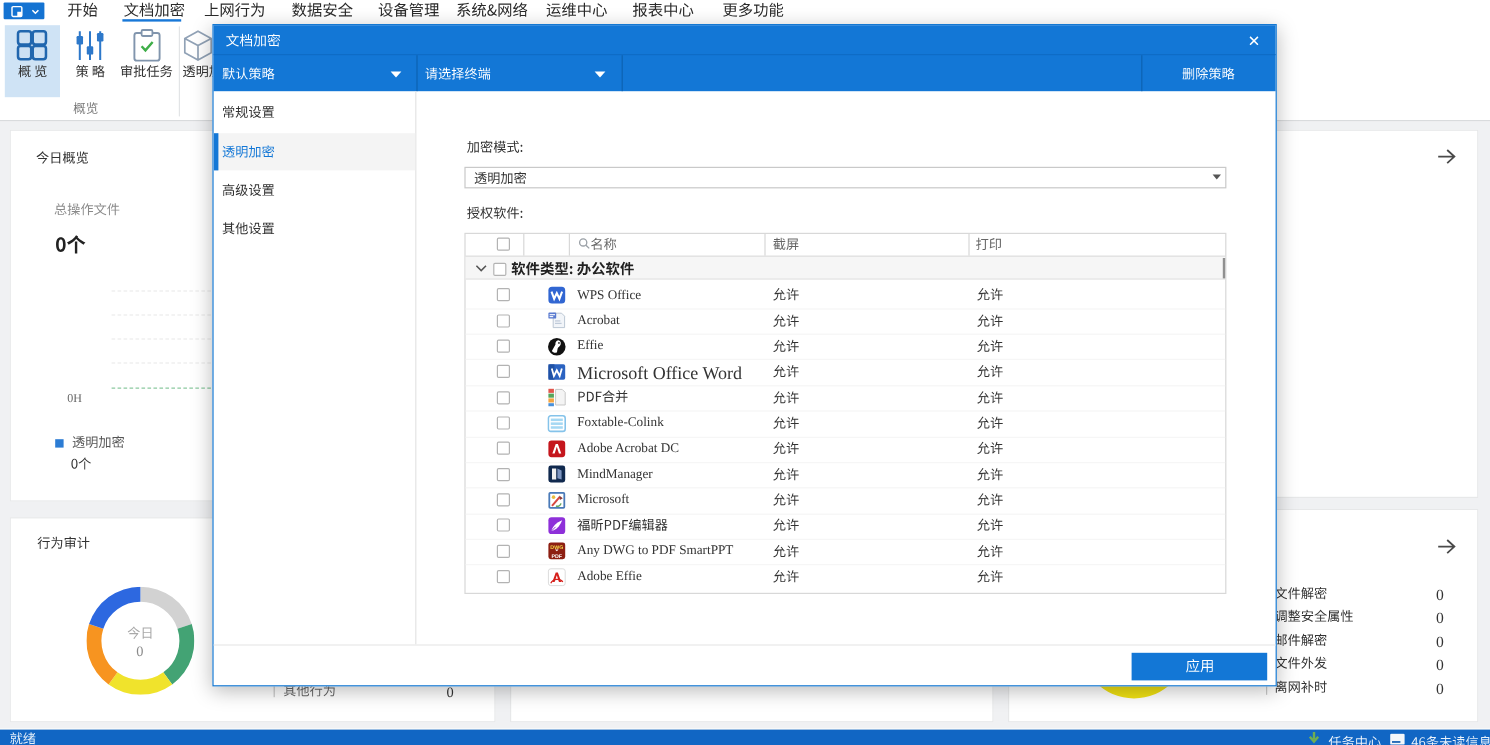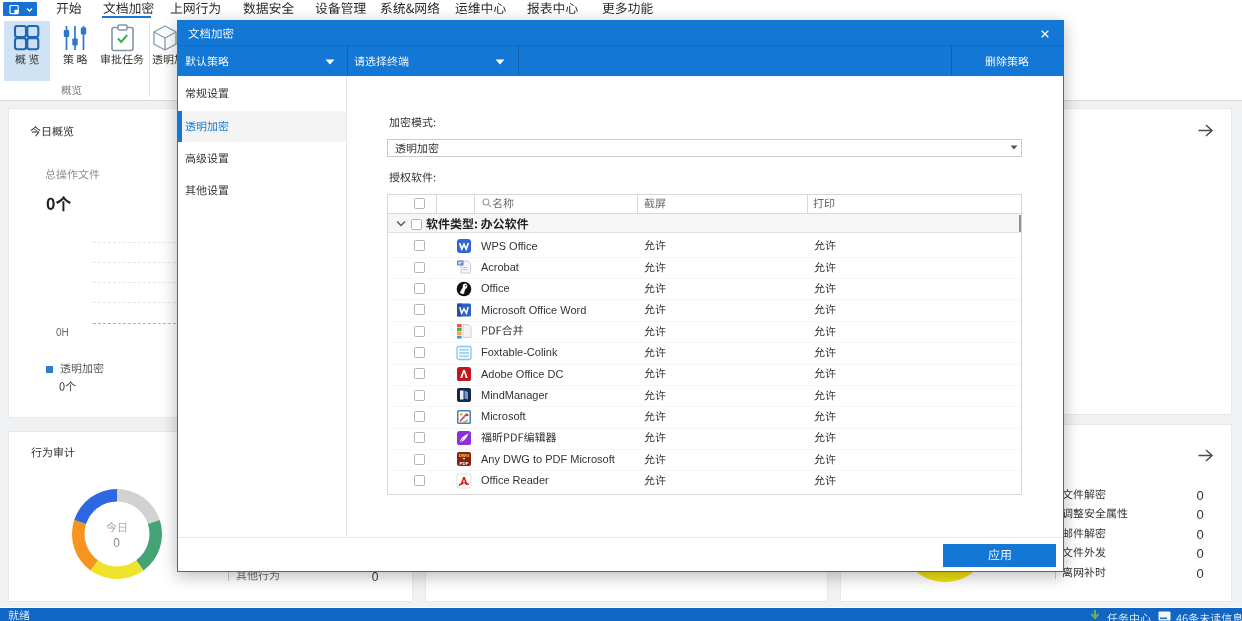--- a/index.html
+++ b/index.html
@@ -1,17 +1,17 @@
 <!DOCTYPE html>
 <html><head><meta charset="utf-8"><style>*{margin:0;padding:0;box-sizing:border-box}
 html,body{width:1242px;height:621px;overflow:hidden}
 body{font-family:"Liberation Sans",sans-serif;background:#f0f1f3;position:relative}
 .a{position:absolute}
 .t{position:absolute;overflow:visible}
-.lt{position:absolute;white-space:nowrap;font-family:Liberation Sans, sans-serif}
+.lt{position:absolute;white-space:nowrap;font-family:Liberation Serif, serif}
 </style></head><body>
 <div class="a" style="left:0;top:0;width:1242px;height:101px;background:#fff;border-bottom:1px solid #d9dbdd"></div>
 <div class="a" style="left:3px;top:2px;width:34px;height:14px;background:#1473d2;border-radius:1px"></div>
 <svg class="a" style="left:8px;top:3.5px" width="26" height="12" viewBox="0 0 26 12">
 <rect x="2" y="1.5" width="8.2" height="8.2" rx="1" fill="none" stroke="#fff" stroke-width="1.2"></rect>
 <rect x="6.4" y="5.8" width="3.8" height="3.9" fill="#fff"></rect>
 <path d="M19 4.5 l2.5 2.5 2.5 -2.5" stroke="#fff" stroke-width="1.3" fill="none"></path>
   </svg>
 <svg class="t" style="left:55.5px;top:2.0px" width="27.6" height="14">
     <use href="#t0" fill="#2a2a2a"></use>
@@ -296,35 +296,35 @@
 <svg class="t" style="left:813.5px;top:261.5px" width="24.0" height="13">
     <use href="#t42" fill="#333"></use>
   </svg>
 <div class="a" style="left:388px;top:278.0px;width:633px;height:1px;background:#f6f6f6"></div>
 <div class="a" style="left:414.0px;top:282.9px;width:11px;height:11px;background:#fff;border:1px solid #b3b3b3;border-radius:1.5px"></div>
 <svg class="a" style="left:455.5px;top:280.5px" width="16" height="16" viewBox="0 0 16 16">
     <circle cx="8" cy="8" r="7.3" fill="#111"></circle>
     <path d="M9.2 2.6 a2.8 2.8 0 0 1 2 3.4 c-0.5 1.8 -2.2 2 -2.5 3.4 l-0.6 3.4 c-2.2 0.4 -3.4 -0.4 -4.2 -1.4 l3 -5.4 a2.8 2.8 0 0 1 2.3 -3.4z" fill="#fff"></path>
     <circle cx="9.8" cy="4.8" r="0.7" fill="#111"></circle>
   </svg>
-<span class="lt" style="left:481px;top:282.2px;font-size:11px;color:#333">Office</span>
+<span class="lt" style="left:481px;top:282.2px;font-size:11px;color:#333">Effie</span>
 <svg class="t" style="left:643.5px;top:282.9px" width="24.0" height="13">
     <use href="#t42" fill="#333"></use>
   </svg>
 <svg class="t" style="left:813.5px;top:282.9px" width="24.0" height="13">
     <use href="#t42" fill="#333"></use>
   </svg>
 <div class="a" style="left:388px;top:299.4px;width:633px;height:1px;background:#f6f6f6"></div>
 <div class="a" style="left:414.0px;top:304.3px;width:11px;height:11px;background:#fff;border:1px solid #b3b3b3;border-radius:1.5px"></div>
 <svg class="a" style="left:455.5px;top:301.9px" width="16" height="16" viewBox="0 0 16 16">
     <rect x="1" y="1.5" width="14" height="13" rx="1.5" fill="#2b63c1"></rect>
     <path d="M1 1.5 h5 v13 h-5z" fill="#1d4da0" opacity="0.85"></path>
     <path d="M3.8 5 L5.6 11.3 L8 6.6 L10.4 11.3 L12.2 5" stroke="#fff" stroke-width="1.5" fill="none"></path>
   </svg>
-<span class="lt" style="left:481px;top:303.6px;font-size:11px;color:#333">Microsoft Office Word</span>
+<span class="lt" style="left:481px;top:303.6px;font-size:15px;color:#333">Microsoft Office Word</span>
 <svg class="t" style="left:643.5px;top:304.3px" width="24.0" height="13">
     <use href="#t42" fill="#333"></use>
   </svg>
 <svg class="t" style="left:813.5px;top:304.3px" width="24.0" height="13">
     <use href="#t42" fill="#333"></use>
   </svg>
 <div class="a" style="left:388px;top:320.7px;width:633px;height:1px;background:#f6f6f6"></div>
 <div class="a" style="left:414.0px;top:325.6px;width:11px;height:11px;background:#fff;border:1px solid #b3b3b3;border-radius:1.5px"></div>
 <svg class="a" style="left:455.5px;top:323.2px" width="16" height="16" viewBox="0 0 16 16">
     <path d="M7 1.5 h5.5 l2.5 2.5 V14.5 H7z" fill="#f4f4f4" stroke="#c5c5c5" stroke-width="0.8"></path>
@@ -356,21 +356,21 @@
   </svg>
 <svg class="t" style="left:813.5px;top:347.0px" width="24.0" height="13">
     <use href="#t42" fill="#333"></use>
   </svg>
 <div class="a" style="left:388px;top:363.5px;width:633px;height:1px;background:#f6f6f6"></div>
 <div class="a" style="left:414.0px;top:368.3px;width:11px;height:11px;background:#fff;border:1px solid #b3b3b3;border-radius:1.5px"></div>
 <svg class="a" style="left:455.5px;top:365.9px" width="16" height="16" viewBox="0 0 16 16">
     <rect x="1" y="1" width="14" height="14" rx="2.6" fill="#c5161d"></rect>
     <path d="M4.3 12 L7.1 4 h1.8 L11.7 12 h-1.9 L8 6.3 L6.2 12z" fill="#fff"></path>
   </svg>
-<span class="lt" style="left:481px;top:367.6px;font-size:11px;color:#333">Adobe Office DC</span>
+<span class="lt" style="left:481px;top:367.6px;font-size:11px;color:#333">Adobe Acrobat DC</span>
 <svg class="t" style="left:643.5px;top:368.3px" width="24.0" height="13">
     <use href="#t42" fill="#333"></use>
   </svg>
 <svg class="t" style="left:813.5px;top:368.3px" width="24.0" height="13">
     <use href="#t42" fill="#333"></use>
   </svg>
 <div class="a" style="left:388px;top:384.8px;width:633px;height:1px;background:#f6f6f6"></div>
 <div class="a" style="left:414.0px;top:389.7px;width:11px;height:11px;background:#fff;border:1px solid #b3b3b3;border-radius:1.5px"></div>
 <svg class="a" style="left:455.5px;top:387.3px" width="16" height="16" viewBox="0 0 16 16">
     <rect x="1" y="1" width="14" height="14" rx="2" fill="#10294e"></rect>
@@ -418,35 +418,35 @@
     <use href="#t42" fill="#333"></use>
   </svg>
 <div class="a" style="left:388px;top:448.9px;width:633px;height:1px;background:#f6f6f6"></div>
 <div class="a" style="left:414.0px;top:453.8px;width:11px;height:11px;background:#fff;border:1px solid #b3b3b3;border-radius:1.5px"></div>
 <svg class="a" style="left:455.5px;top:451.4px" width="16" height="16" viewBox="0 0 16 16">
     <rect x="1" y="1" width="14" height="14" rx="2" fill="#8d1f12"></rect>
     <text x="8" y="6.2" font-size="4.4" font-weight="bold" fill="#f7d847" text-anchor="middle" font-family="Liberation Sans">DWG</text>
     <path d="M8 6.8 l1.5 1.5 h-3z" fill="#fff" transform="rotate(180 8 7.6)"></path>
     <text x="8" y="14" font-size="4.4" font-weight="bold" fill="#fff" text-anchor="middle" font-family="Liberation Sans">PDF</text>
   </svg>
-<span class="lt" style="left:481px;top:453.1px;font-size:11px;color:#333">Any DWG to PDF Microsoft</span>
+<span class="lt" style="left:481px;top:453.1px;font-size:11px;color:#333">Any DWG to PDF SmartPPT</span>
 <svg class="t" style="left:643.5px;top:453.8px" width="24.0" height="13">
     <use href="#t42" fill="#333"></use>
   </svg>
 <svg class="t" style="left:813.5px;top:453.8px" width="24.0" height="13">
     <use href="#t42" fill="#333"></use>
   </svg>
 <div class="a" style="left:388px;top:470.3px;width:633px;height:1px;background:#f6f6f6"></div>
 <div class="a" style="left:414.0px;top:475.1px;width:11px;height:11px;background:#fff;border:1px solid #b3b3b3;border-radius:1.5px"></div>
 <svg class="a" style="left:455.5px;top:472.7px" width="16" height="16" viewBox="0 0 16 16">
     <rect x="1" y="1" width="14" height="14" rx="2" fill="#fff" stroke="#d9d9d9" stroke-width="0.8"></rect>
     <path d="M4.3 12 L7.1 4 h1.8 L11.7 12 h-1.9 L8 6.3 L6.2 12z" fill="#d6201c"></path>
     <path d="M3 13 c2 -4 8 -4 10 -1" stroke="#d6201c" stroke-width="1.1" fill="none"></path>
   </svg>
-<span class="lt" style="left:481px;top:474.4px;font-size:11px;color:#333">Office Reader</span>
+<span class="lt" style="left:481px;top:474.4px;font-size:11px;color:#333">Adobe Effie</span>
 <svg class="t" style="left:643.5px;top:475.1px" width="24.0" height="13">
     <use href="#t42" fill="#333"></use>
   </svg>
 <svg class="t" style="left:813.5px;top:475.1px" width="24.0" height="13">
     <use href="#t42" fill="#333"></use>
   </svg>
 <div class="a" style="left:178px;top:537px;width:885px;height:1px;background:#e8e8e8"></div>
 <div class="a" style="left:943px;top:544px;width:113px;height:22.5px;background:#1377d6"></div>
 <svg class="t" style="left:987.5px;top:549.0px" width="26.0" height="14">
     <use href="#t45" fill="#fff"></use>

